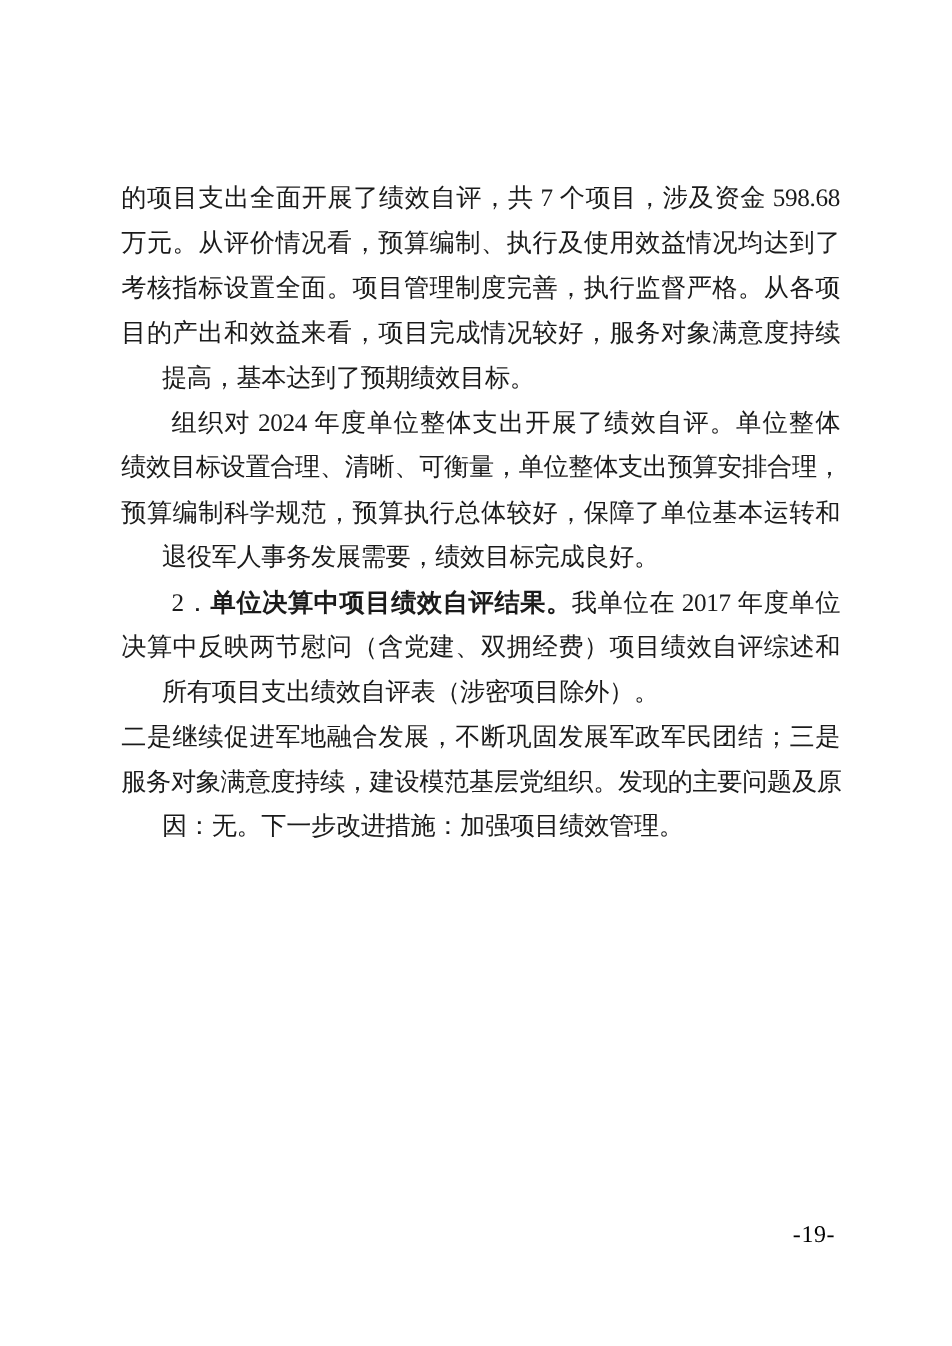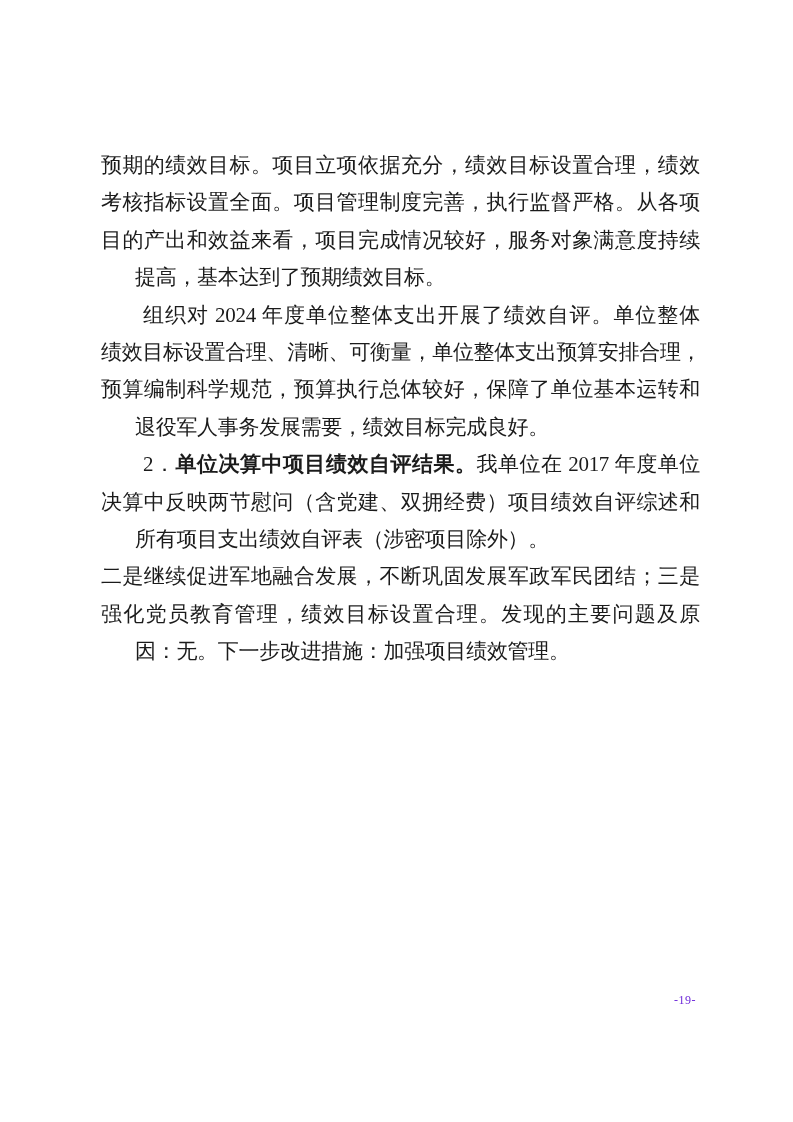--- a/index.html
+++ b/index.html
@@ -37,47 +37,48 @@
     margin-left: 34px;
   }
   .line.ind {
     text-indent: 2em;
   }
   .b {
     font-weight: bold;
   }
   .pageno {
     position: absolute;
-    top: 993px;
+    top: 1018px;
     right: 97px;
-    font-size: 12px;
+    font-size: 20px;
     letter-spacing: 0.5px;
-    color: #6d28d9;
+    color: #000000;
   }
 </style>
 </head>
 <body>
 
 <div class="page">
   <div class="content">
 
-    <div class="line">预期的绩效目标。项目立项依据充分，绩效目标设置合理，绩效</div>
+    <div class="line">的项目支出全面开展了绩效自评，共 7 个项目，涉及资金 598.68</div>
+    <div class="line">万元。从评价情况看，预算编制、执行及使用效益情况均达到了</div>
     <div class="line">考核指标设置全面。项目管理制度完善，执行监督严格。从各项</div>
     <div class="line">目的产出和效益来看，项目完成情况较好，服务对象满意度持续</div>
     <div class="line end">提高，基本达到了预期绩效目标。</div>
 
     <div class="line ind">组织对 2024 年度单位整体支出开展了绩效自评。单位整体</div>
     <div class="line">绩效目标设置合理、清晰、可衡量，单位整体支出预算安排合理，</div>
     <div class="line">预算编制科学规范，预算执行总体较好，保障了单位基本运转和</div>
     <div class="line end">退役军人事务发展需要，绩效目标完成良好。</div>
 
     <div class="line ind"><span>2．</span><span class="b">单位决算中项目绩效自评结果。</span><span>我单位在 2017 年度单位</span></div>
     <div class="line">决算中反映两节慰问（含党建、双拥经费）项目绩效自评综述和</div>
     <div class="line end">所有项目支出绩效自评表（涉密项目除外）。</div>
 
     <div class="line">二是继续促进军地融合发展，不断巩固发展军政军民团结；三是</div>
-    <div class="line">强化党员教育管理，绩效目标设置合理。发现的主要问题及原</div>
+    <div class="line">服务对象满意度持续，建设模范基层党组织。发现的主要问题及原</div>
     <div class="line end">因：无。下一步改进措施：加强项目绩效管理。</div>
 
   </div>
 
   <div class="pageno">-19-</div>
 </div>
 
 </body></html>

